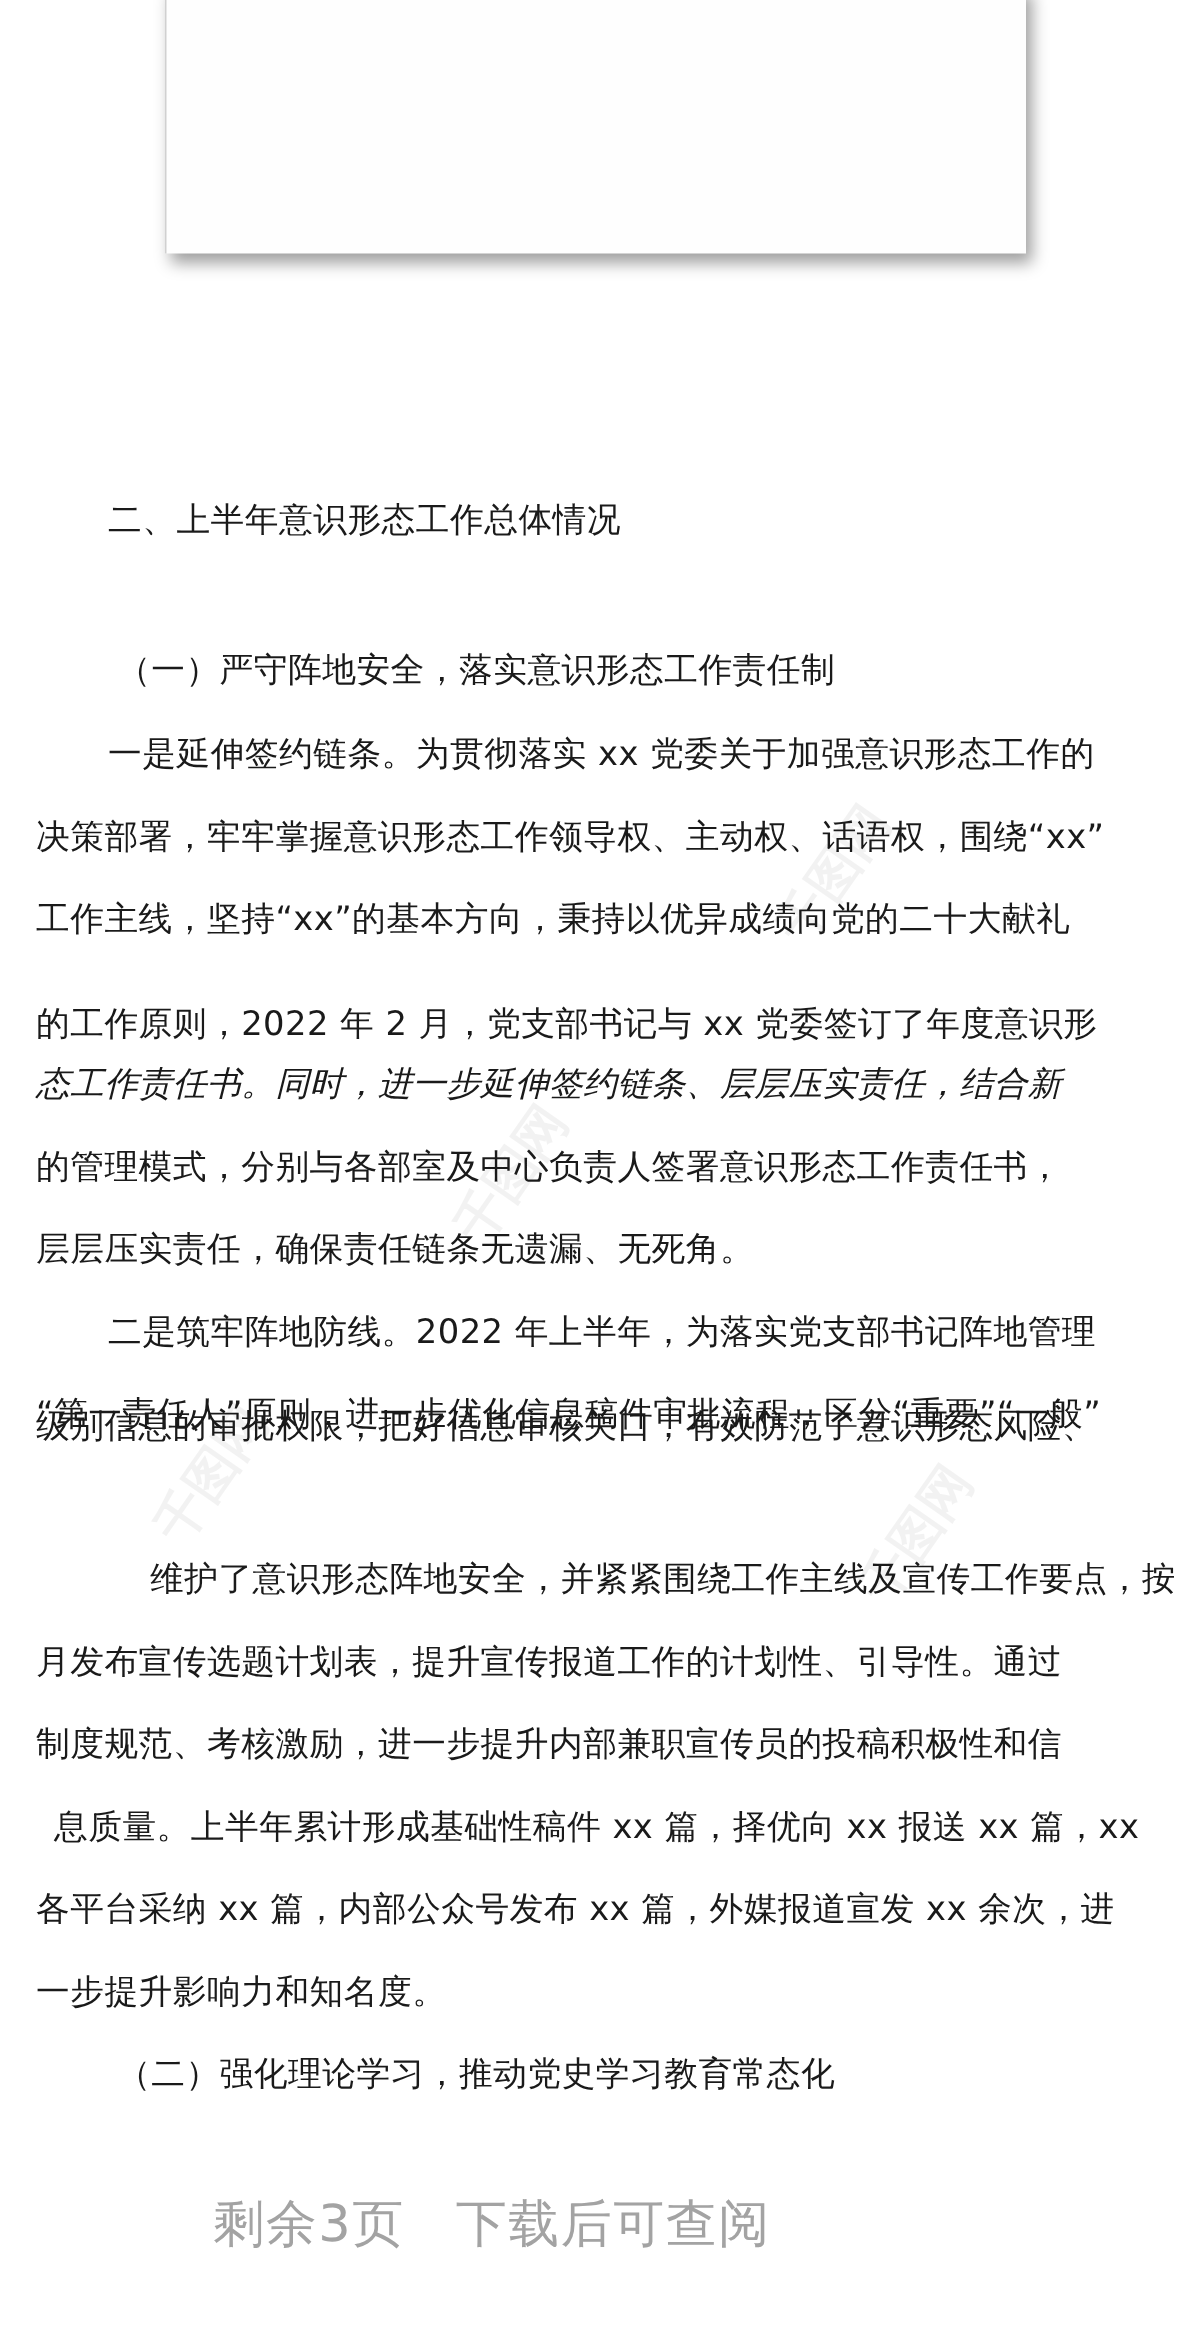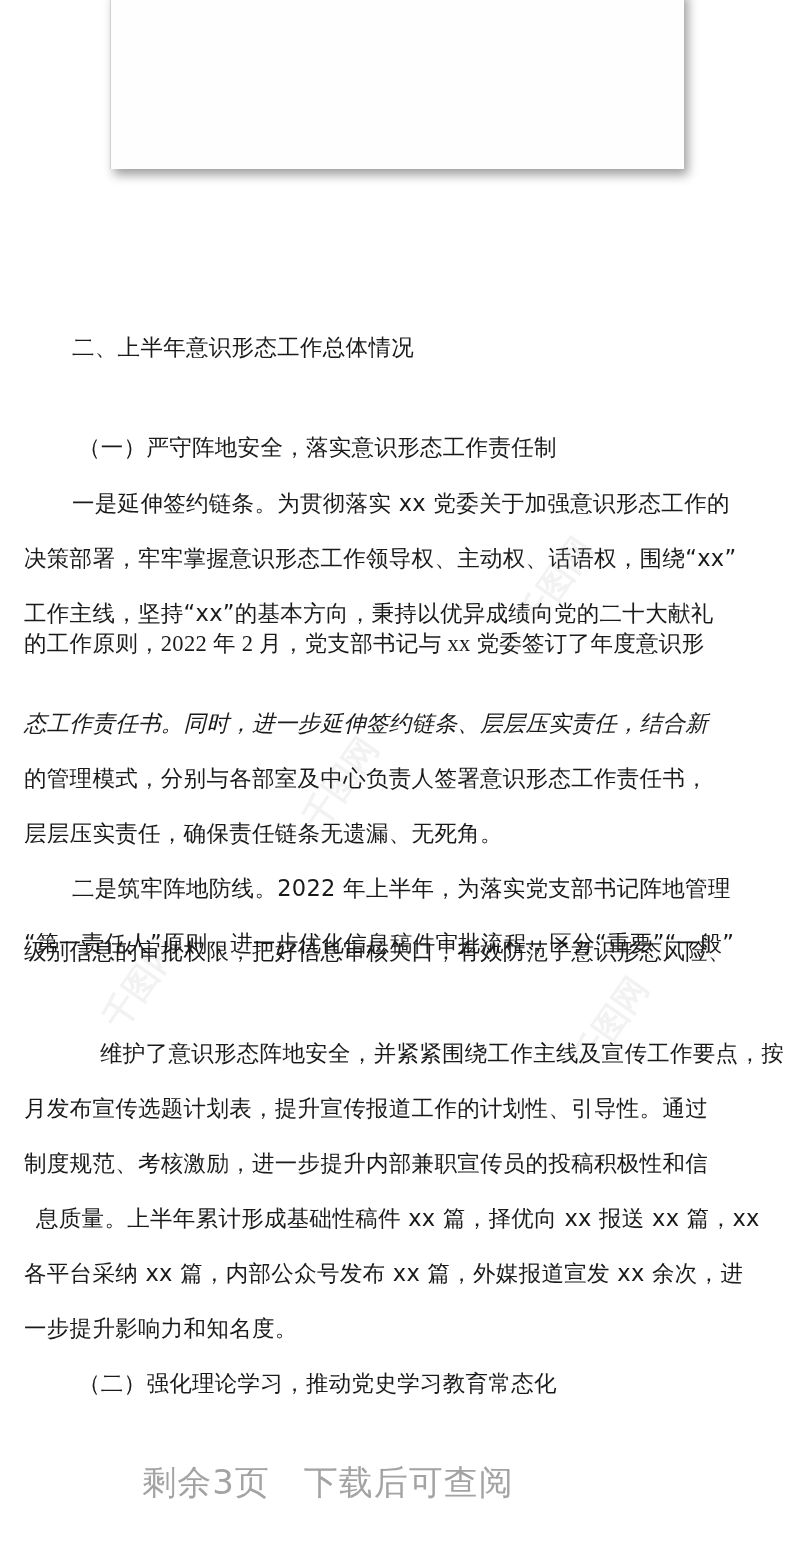--- a/index.html
+++ b/index.html
@@ -43,21 +43,21 @@
 <div class="watermark" style="left:560px; top:1000px;">千图网</div>
 
 <div class="line indent" style="top:332px;">二、上半年意识形态工作总体情况</div>
 
 <div class="line sub-indent" style="top:432px;">（一）严守阵地安全，落实意识形态工作责任制</div>
 
 <div>
   <div class="line indent" style="top:488px;">一是延伸签约链条。为贯彻落实 xx 党委关于加强意识形态工作的</div>
   <div class="line" style="top:543px;">决策部署，牢牢掌握意识形态工作领导权、主动权、话语权，围绕“xx”</div>
   <div class="line" style="top:598px;">工作主线，坚持“xx”的基本方向，秉持以优异成绩向党的二十大献礼</div>
-  <div class="line" style="top:629px;font-family:Liberation Serif, serif;">的工作原则，2022 年 2 月，党支部书记与 xx 党委签订了年度意识形</div>
+  <div class="line" style="top:668px;">的工作原则，2022 年 2 月，党支部书记与 xx 党委签订了年度意识形</div>
   <div class="line" style="top:708px;font-style:italic;">态工作责任书。同时，进一步延伸签约链条、层层压实责任，结合新</div>
   <div class="line" style="top:763px;">的管理模式，分别与各部室及中心负责人签署意识形态工作责任书，</div>
   <div class="line" style="top:818px;">层层压实责任，确保责任链条无遗漏、无死角。</div>
 </div>
 
 <div>
   <div class="line indent" style="top:873px;">二是筑牢阵地防线。2022 年上半年，为落实党支部书记阵地管理</div>
   <div class="line" style="top:928px;">“第一责任人”原则，进一步优化信息稿件审批流程，区分“重要”“一般”</div>
   <div class="line" style="top:936px;">级别信息的审批权限，把好信息审核关口，有效防范了意识形态风险、</div>
   <div class="line" style="top:1038px;text-align:right;">维护了意识形态阵地安全，并紧紧围绕工作主线及宣传工作要点，按</div>

